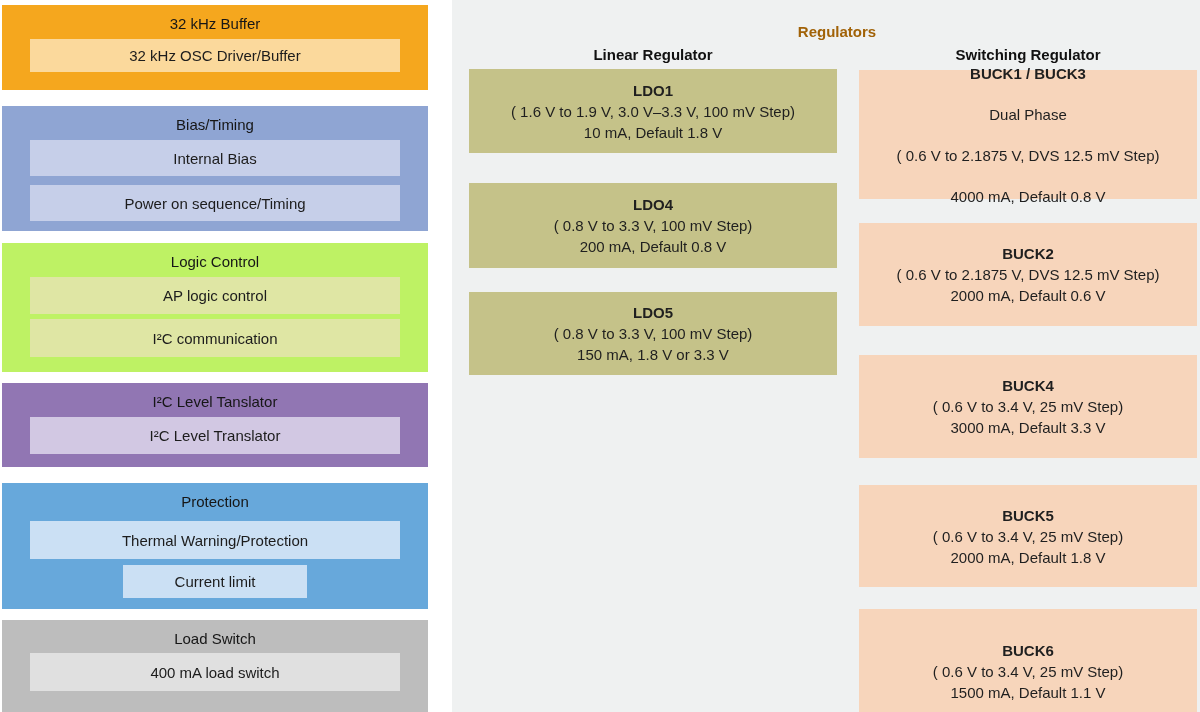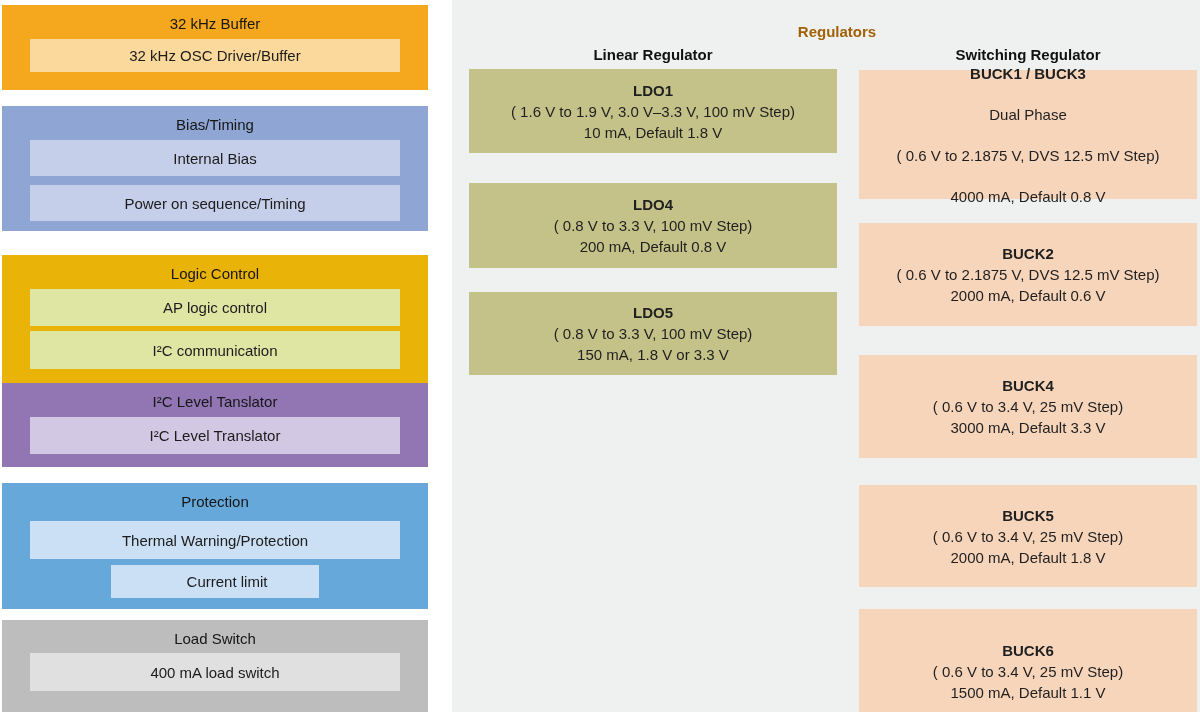--- a/index.html
+++ b/index.html
@@ -16,26 +16,26 @@
   .ltitle{margin:0;padding-top:10px;font-size:15px;line-height:17px;font-weight:normal;text-align:center;color:#161616;}
   .litem{
     margin:7px 28px 0;height:36px;display:flex;align-items:center;justify-content:center;
     font-size:15px;text-align:center;
   }
   .lb1{top:5px;height:85px;}   .lb1 .litem{height:33px;}
   .lb2{top:106px;height:125px;}.lb2 .litem + .litem{margin-top:9px;}
   .lb3{top:243px;height:129px;}.lb3 .litem{height:37px;}.lb3 .litem + .litem{margin-top:5px;height:38px;}
   .lb4{top:383px;height:84px;} .lb4 .litem{height:37px;}
   .lb5{top:483px;height:126px;}.lb5 .litem{margin-top:11px;height:38px;}
-  .lb5 .litem.narrow{margin:6px auto 0;width:184px;height:33px;padding-left:24px;}
+  .lb5 .litem.narrow{margin:6px auto 0;width:184px;height:33px;}
   .lb6{top:620px;height:92px;} .lb6 .litem{margin-top:6px;height:38px;}
 
   .c-buffer{background:#f5a71e;}     .c-buffer .litem{background:#fbd99c;}
   .c-bias{background:#8fa5d3;}       .c-bias .litem{background:#c6cfe9;}
-  .c-logic{background:#eab308;margin-top:12px;}      .c-logic .litem{background:#dfe6a4;}
+  .c-logic{background:#bef264;}      .c-logic .litem{background:#dfe6a4;}
   .c-i2c{background:#9176b3;}        .c-i2c .litem{background:#d2c8e3;}
   .c-protection{background:#67a8db;} .c-protection .litem{background:#cbe0f4;}
   .c-load{background:#bdbdbd;}       .c-load .litem{background:#e0e0e0;}
 
   
   .reg-title{position:absolute;top:19px;left:469px;width:728px;margin:4px;
     font-size:15px;font-weight:bold;text-align:center;color:#a16207;}
   .col-header{position:absolute;top:46px;margin:0;font-size:15px;font-weight:bold;text-align:center;color:#111;}
   .col-header.linear{left:469px;width:368px;}
   .col-header.switching{left:859px;width:338px;}

